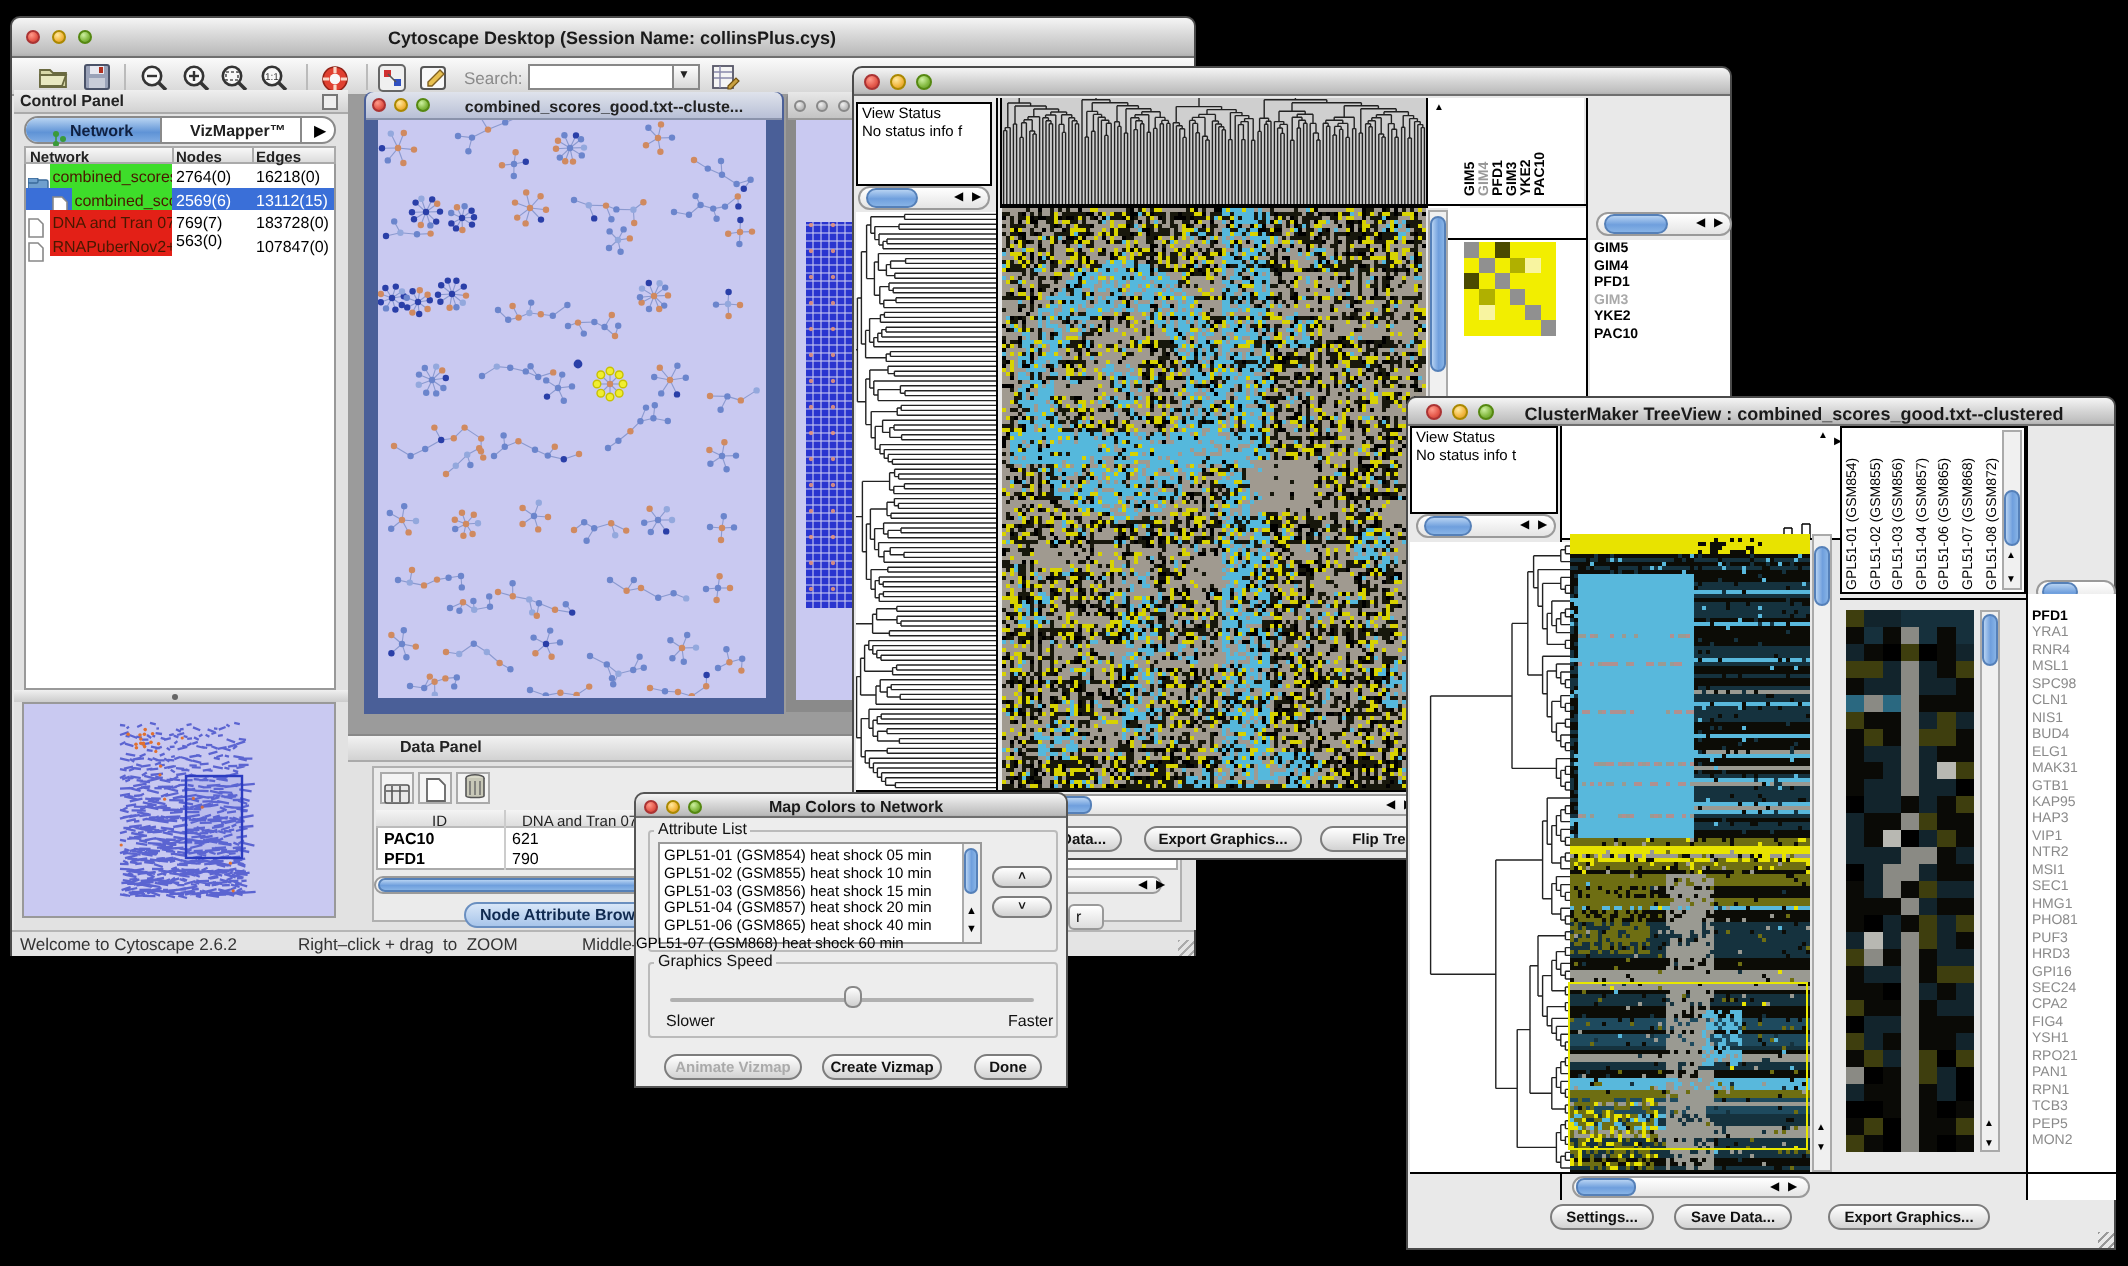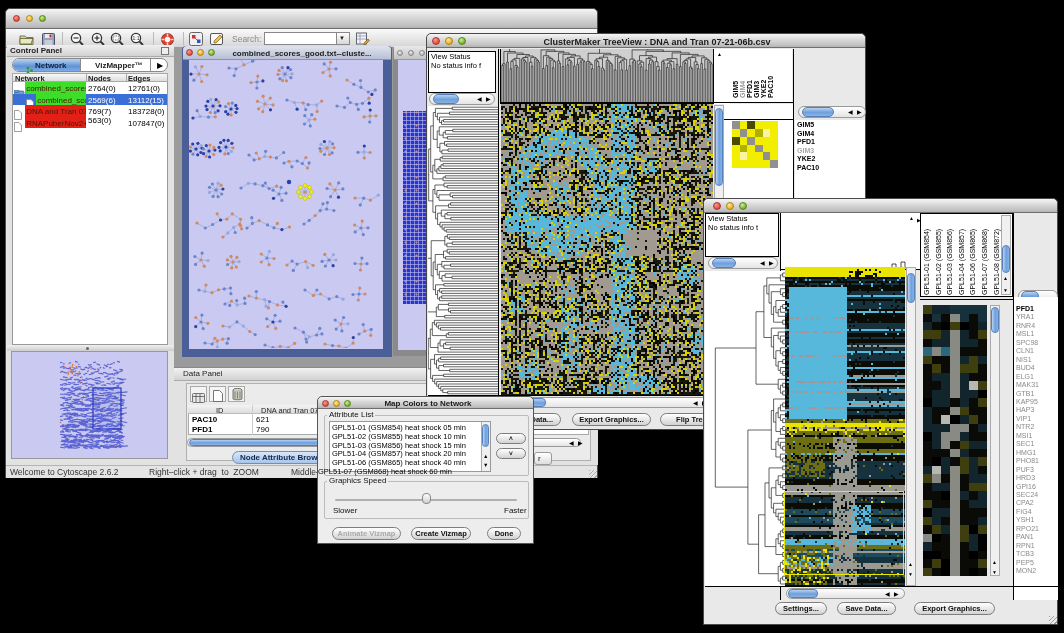--- a/index.html
+++ b/index.html
@@ -24,20 +24,21 @@
  white-space:nowrap;color:#000;letter-spacing:0px}
 .gl{font-size:7px;font-weight:bold;line-height:8.6px;color:#000;white-space:nowrap}
 .hl{border-top:1px solid #000}
 .vl{border-left:1px solid #000}
 </style></head><body>
 <div class="a wbox" style="left:5px;top:8px;width:593px;height:470px">
     <div class="a tbar" style="left:0;top:0;width:100%;height:20px"></div>
     <div class="a lt lr" style="left:7px;top:6px;width:7px;height:7px"></div>
     <div class="a lt ly" style="left:20px;top:6px;width:7px;height:7px"></div>
     <div class="a lt lg" style="left:33px;top:6px;width:7px;height:7px"></div>
+    <div class="a ttxt" style="left:60px;top:5px;width:480px;font-size:9px">Cytoscape Desktop (Session Name: collinsPlus.cys)</div>
     <div class="a" style="left:0;top:20px;width:100%;height:19px;background:linear-gradient(#fafafa,#d6d6d6);border-bottom:1px solid #9a9a9a"></div>
     <div class="a" style="left:13px;top:23px;width:15px;height:13px"><svg width="15" height="13">
         <path d="M1 3h5l1.5 1.5H14v7H1z" fill="#d8d8a8" stroke="#6a6a40" stroke-width="0.9"></path>
         <path d="M1 5.5h13l-2 5.5H1z" fill="#e8e8c0" stroke="#6a6a40" stroke-width="0.9"></path>
       </svg></div>
     <div class="a" style="left:36px;top:23px;width:13px;height:13px"><svg width="13" height="13">
         <rect x="0.5" y="0.5" width="12" height="12" rx="1" fill="#9aa2b8" stroke="#4a5268" stroke-width="1"></rect>
         <rect x="3" y="1" width="7" height="4" fill="#e8e8f0"></rect>
         <rect x="2.5" y="7" width="8" height="5" fill="#c8ccd8"></rect>
         <rect x="7.5" y="1.5" width="2" height="3" fill="#b03020"></rect>
@@ -115,21 +116,21 @@
     <div class="a" style="left:80px;top:64px;width:1px;height:9px;background:#aaa"></div>
     <div class="a" style="left:120px;top:64px;width:1px;height:9px;background:#aaa"></div>
     <div class="a" style="left:161px;top:64px;width:1px;height:9px;background:#aaa"></div>
     <div class="a" style="left:18.7px;top:73px;width:60.89999999999999px;height:11.5px;background:#3edd2a"></div>
     <div class="a" style="left:7.5px;top:75px;width:11px;height:8px"><svg width="11" height="8">
         <rect x="0" y="1" width="10" height="6.5" rx="1" fill="#6f9fce" stroke="#3a6a9a" stroke-width="0.7"></rect>
         <rect x="0" y="0" width="5" height="2.5" rx="0.8" fill="#6f9fce" stroke="#3a6a9a" stroke-width="0.7"></rect>
       </svg></div>
     <div class="a" style="left:20.2px;top:75px;font-size:8px;color:#4a1800;white-space:nowrap;width:59.89999999999999px;overflow:hidden">combined_scores_</div>
     <div class="a" style="left:82px;top:75px;font-size:8px;color:#000">2764(0)</div>
-    <div class="a" style="left:122px;top:75px;font-size:8px;color:#000">12761(0)</div>
+    <div class="a" style="left:122px;top:75px;font-size:8px;color:#000">16218(0)</div>
     <div class="a" style="left:7px;top:84.5px;width:154px;height:11.5px;background:#3a6fd8"></div>
     <div class="a" style="left:29.7px;top:84.5px;width:49.89999999999999px;height:11.5px;background:#3edd2a"></div>
     <div class="a" style="left:19.5px;top:85.5px;width:8px;height:10px"><svg width="8" height="10">
         <path d="M0.5 0.5h4.5l2.5 2.5v6.5h-7z" fill="#fff" stroke="#888" stroke-width="0.8"></path>
       </svg></div>
     <div class="a" style="left:31.2px;top:86.5px;font-size:8px;color:#4a1800;white-space:nowrap;width:48.89999999999999px;overflow:hidden">combined_sco</div>
     <div class="a" style="left:82px;top:86.5px;font-size:8px;color:#fff">2569(6)</div>
     <div class="a" style="left:122px;top:86.5px;font-size:8px;color:#fff">13112(15)</div>
     <div class="a" style="left:18.7px;top:96.0px;width:60.89999999999999px;height:11.5px;background:#e32017"></div>
     <div class="a" style="left:7.5px;top:97.0px;width:8px;height:10px"><svg width="8" height="10">
@@ -918,21 +919,21 @@
             <circle cx="150.0" cy="286.0" r="1.6" fill="#d08a60"></circle>
             <circle cx="156.9" cy="288.1" r="1.6" fill="#d08a60"></circle>
             <circle cx="164.1" cy="283.1" r="1.6" fill="#d08a60"></circle>
             <circle cx="164.3" cy="277.5" r="1.6" fill="#2a3fa8"></circle>
             <circle cx="100.0" cy="122.0" r="2.2" fill="#2a3fa8"></circle>
           </g>
         </svg></div>
     </div>
     <div class="a" style="left:168px;top:358px;width:424px;height:98px;background:#e2e2e2"></div>
     <div class="a" style="left:168px;top:358px;width:424px;height:14px;background:linear-gradient(#f2f2f2,#d2d2d2);border-bottom:1px solid #aaa;border-top:1px solid #888"></div>
-    <div class="a" style="left:177px;top:360px;font-size:8px;font-weight:normal;color:#222">Data Panel</div>
+    <div class="a" style="left:194px;top:360px;font-size:8px;font-weight:bold;color:#222">Data Panel</div>
     <div class="a" style="left:180px;top:374px;width:405px;height:78px;background:#ebebeb;border:1px solid #b0b0b0"></div>
     <div class="a" style="left:184px;top:377px;width:17px;height:16px;background:#f4f4f4;border:1px solid #aaa"></div>
     <div class="a" style="left:186px;top:380px;width:13px;height:10px"><svg width="13" height="10">
         <rect x="0.5" y="0.5" width="12" height="9" rx="1" fill="#e8e8e8" stroke="#555" stroke-width="0.8"></rect>
         <path d="M1 3.5h11M4 1v8M8 1v8" stroke="#555" stroke-width="0.8"></path>
       </svg></div>
     <div class="a" style="left:203px;top:377px;width:17px;height:16px;background:#f4f4f4;border:1px solid #aaa"></div>
     <div class="a" style="left:207px;top:379px;width:10px;height:12px"><svg width="10" height="12">
         <path d="M0.5 0.5h6l3 3v8h-9z" fill="#fff" stroke="#666" stroke-width="0.9"></path>
       </svg></div>
@@ -959,21 +960,20 @@
     <div class="a" style="left:234px;top:444px;font-size:8px;font-weight:bold;color:#102a50;white-space:nowrap">Node Attribute Browser</div>
     <div class="a" style="left:528px;top:443px;width:18px;height:13px;background:linear-gradient(#fff,#ddd);border:1px solid #999;border-radius:3px"></div>
     <div class="a" style="left:532px;top:445px;font-size:8px;color:#111">r</div>
     <div class="a" style="left:583px;top:461px;width:8px;height:8px;background:repeating-linear-gradient(135deg,#aaa 0 1px,transparent 1px 3px)"></div>
   </div>
 <div class="a wbox" style="left:426px;top:33px;width:440px;height:397px">
     <div class="a tbar" style="left:0;top:0;width:438px;height:14px"></div>
     <div class="a lt lr" style="left:5px;top:3px;width:8px;height:8px"></div>
     <div class="a lt ly" style="left:18px;top:3px;width:8px;height:8px"></div>
     <div class="a lt lg" style="left:31px;top:3px;width:8px;height:8px"></div>
-    <div class="a ttxt" style="left:80px;top:2.5px;width:300px;font-size:9px">ClusterMaker TreeView : DNA and Tran 07-21-06b.csv</div>
     <div class="a pbox" style="left:1px;top:17px;width:68px;height:42px">View Status<br>No status info f</div>
     <div class="a sb" style="left:2px;top:59px;width:66px;height:12px"></div>
     <div class="a thv" style="left:6px;top:60px;width:26px;height:10px;border-radius:5px"></div>
     <div class="a arr" style="left:50px;top:62.0px">◀</div>
     <div class="a arr" style="left:59px;top:62.0px">▶</div>
     <div class="a" style="left:73px;top:15px;width:214px;height:55px;border:1px solid #000;border-top:none"><svg width="212" height="53">
         <rect width="212" height="53" fill="#cfcfcf"></rect>
         <path d="M0.8 16.3H2.4M0.8 53.0V16.3M2.4 53.0V16.3M1.6 14.8H4.1M1.6 16.3V14.8M4.1 53.0V14.8M5.7 13.0H7.3M5.7 53.0V13.0M7.3 53.0V13.0M9.0 19.7H10.6M9.0 53.0V19.7M10.6 53.0V19.7M9.8 12.4H12.2M9.8 19.7V12.4M12.2 53.0V12.4M15.5 18.0H17.1M15.5 53.0V18.0M17.1 53.0V18.0M13.9 16.5H16.3M13.9 53.0V16.5M16.3 18.0V16.5M11.0 10.9H15.1M11.0 12.4V10.9M15.1 16.5V10.9M13.0 9.4H18.8M13.0 10.9V9.4M18.8 53.0V9.4M23.6 12.9H25.3M23.6 53.0V12.9M25.3 53.0V12.9M22.0 11.4H24.5M22.0 53.0V11.4M24.5 12.9V11.4M20.4 9.9H23.2M20.4 53.0V9.9M23.2 11.4V9.9M21.8 8.5H26.9M21.8 9.9V8.5M26.9 53.0V8.5M30.2 17.2H31.8M30.2 53.0V17.2M31.8 53.0V17.2M28.5 13.2H31.0M28.5 53.0V13.2M31.0 17.2V13.2M36.7 12.9H38.3M36.7 53.0V12.9M38.3 53.0V12.9M35.1 11.4H37.5M35.1 53.0V11.4M37.5 12.9V11.4M33.4 9.9H36.3M33.4 53.0V9.9M36.3 11.4V9.9M29.8 8.4H34.9M29.8 13.2V8.4M34.9 9.9V8.4M24.4 7.0H32.3M24.4 8.5V7.0M32.3 8.4V7.0M15.9 5.5H28.3M15.9 9.4V5.5M28.3 7.0V5.5M6.5 4.0H22.1M6.5 13.0V4.0M22.1 5.5V4.0M2.9 2.5H14.3M2.9 14.8V2.5M14.3 4.0V2.5M41.6 19.5H43.2M41.6 53.0V19.5M43.2 53.0V19.5M44.8 16.6H46.5M44.8 53.0V16.6M46.5 53.0V16.6M51.4 18.7H53.0M51.4 53.0V18.7M53.0 53.0V18.7M52.2 12.6H54.6M52.2 18.7V12.6M54.6 53.0V12.6M49.7 11.1H53.4M49.7 53.0V11.1M53.4 12.6V11.1M48.1 9.6H51.6M48.1 53.0V9.6M51.6 11.1V9.6M45.7 8.2H49.8M45.7 16.6V8.2M49.8 9.6V8.2M42.4 6.7H47.8M42.4 19.5V6.7M47.8 8.2V6.7M57.9 14.2H59.5M57.9 53.0V14.2M59.5 53.0V14.2M56.3 11.9H58.7M56.3 53.0V11.9M58.7 14.2V11.9M61.2 17.5H62.8M61.2 53.0V17.5M62.8 53.0V17.5M66.0 15.8H67.7M66.0 53.0V15.8M67.7 53.0V15.8M69.3 12.9H70.9M69.3 53.0V12.9M70.9 53.0V12.9M66.9 11.4H70.1M66.9 15.8V11.4M70.1 12.9V11.4M64.4 9.9H68.5M64.4 53.0V9.9M68.5 11.4V9.9M72.6 17.1H74.2M72.6 53.0V17.1M74.2 53.0V17.1M66.5 8.4H73.4M66.5 9.9V8.4M73.4 17.1V8.4M75.8 15.2H77.5M75.8 53.0V15.2M77.5 53.0V15.2M79.1 12.9H80.7M79.1 53.0V12.9M80.7 53.0V12.9M82.4 12.7H84.0M82.4 53.0V12.7M84.0 53.0V12.7M79.9 11.2H83.2M79.9 12.9V11.2M83.2 12.7V11.2M76.6 9.7H81.5M76.6 15.2V9.7M81.5 11.2V9.7M69.9 6.9H79.1M69.9 8.4V6.9M79.1 9.7V6.9M62.0 5.4H74.5M62.0 17.5V5.4M74.5 6.9V5.4M57.5 3.9H68.2M57.5 11.9V3.9M68.2 5.4V3.9M45.1 2.4H62.9M45.1 6.7V2.4M62.9 3.9V2.4M40.0 0.9H54.0M40.0 53.0V0.9M54.0 2.4V0.9M90.5 19.7H92.1M90.5 53.0V19.7M92.1 53.0V19.7M88.9 15.4H91.3M88.9 53.0V15.4M91.3 19.7V15.4M87.2 13.9H90.1M87.2 53.0V13.9M90.1 15.4V13.9M85.6 12.4H88.7M85.6 53.0V12.4M88.7 13.9V12.4M97.0 17.4H98.7M97.0 53.0V17.4M98.7 53.0V17.4M95.4 12.7H97.8M95.4 53.0V12.7M97.8 17.4V12.7M93.8 11.2H96.6M93.8 53.0V11.2M96.6 12.7V11.2M101.9 21.0H103.6M101.9 53.0V21.0M103.6 53.0V21.0M100.3 19.1H102.7M100.3 53.0V19.1M102.7 21.0V19.1M95.2 9.7H101.5M95.2 11.2V9.7M101.5 19.1V9.7M110.1 15.9H111.7M110.1 53.0V15.9M111.7 53.0V15.9M108.4 14.4H110.9M108.4 53.0V14.4M110.9 15.9V14.4M106.8 13.0H109.7M106.8 53.0V13.0M109.7 14.4V13.0M105.2 11.5H108.2M105.2 53.0V11.5M108.2 13.0V11.5M98.4 8.2H106.7M98.4 9.7V8.2M106.7 11.5V8.2M113.3 20.8H115.0M113.3 53.0V20.8M115.0 53.0V20.8M119.9 20.8H121.5M119.9 53.0V20.8M121.5 53.0V20.8M118.2 13.3H120.7M118.2 53.0V13.3M120.7 20.8V13.3M119.5 11.8H123.1M119.5 13.3V11.8M123.1 53.0V11.8M124.8 21.1H126.4M124.8 53.0V21.1M126.4 53.0V21.1M121.3 10.3H125.6M121.3 11.8V10.3M125.6 21.1V10.3M116.6 8.8H123.4M116.6 53.0V8.8M123.4 10.3V8.8M114.2 7.3H120.0M114.2 20.8V7.3M120.0 8.8V7.3M102.5 5.8H117.1M102.5 8.2V5.8M117.1 7.3V5.8M87.1 4.3H109.8M87.1 12.4V4.3M109.8 5.8V4.3M47.0 -0.6H98.5M47.0 0.9V-0.6M98.5 4.3V-0.6M128.0 16.7H129.6M128.0 53.0V16.7M129.6 53.0V16.7M131.3 13.1H132.9M131.3 53.0V13.1M132.9 53.0V13.1M132.1 11.6H134.5M132.1 13.1V11.6M134.5 53.0V11.6M128.8 10.1H133.3M128.8 16.7V10.1M133.3 11.6V10.1M139.4 17.7H141.1M139.4 53.0V17.7M141.1 53.0V17.7M137.8 15.0H140.2M137.8 53.0V15.0M140.2 17.7V15.0M139.0 13.2H142.7M139.0 15.0V13.2M142.7 53.0V13.2M136.2 11.8H140.9M136.2 53.0V11.8M140.9 13.2V11.8M144.3 21.1H146.0M144.3 53.0V21.1M146.0 53.0V21.1M147.6 15.0H149.2M147.6 53.0V15.0M149.2 53.0V15.0M150.8 12.6H152.5M150.8 53.0V12.6M152.5 53.0V12.6M148.4 11.1H151.7M148.4 15.0V11.1M151.7 12.6V11.1M145.1 9.6H150.0M145.1 21.1V9.6M150.0 11.1V9.6M157.4 21.0H159.0M157.4 53.0V21.0M159.0 53.0V21.0M155.7 17.5H158.2M155.7 53.0V17.5M158.2 21.0V17.5M154.1 12.7H157.0M154.1 53.0V12.7M157.0 17.5V12.7M147.6 8.1H155.5M147.6 9.6V8.1M155.5 12.7V8.1M138.5 6.6H151.6M138.5 11.8V6.6M151.6 8.1V6.6M162.3 14.1H163.9M162.3 53.0V14.1M163.9 53.0V14.1M160.6 12.6H163.1M160.6 53.0V12.6M163.1 14.1V12.6M165.5 18.5H167.2M165.5 53.0V18.5M167.2 53.0V18.5M168.8 15.7H170.4M168.8 53.0V15.7M170.4 53.0V15.7M166.3 14.2H169.6M166.3 18.5V14.2M169.6 15.7V14.2M172.0 19.7H173.7M172.0 53.0V19.7M173.7 53.0V19.7M168.0 12.7H172.9M168.0 14.2V12.7M172.9 19.7V12.7M161.9 11.1H170.4M161.9 12.6V11.1M170.4 12.7V11.1M175.3 15.3H176.9M175.3 53.0V15.3M176.9 53.0V15.3M166.1 9.6H176.1M166.1 11.1V9.6M176.1 15.3V9.6M178.6 17.5H180.2M178.6 53.0V17.5M180.2 53.0V17.5M183.5 14.4H185.1M183.5 53.0V14.4M185.1 53.0V14.4M181.8 12.9H184.3M181.8 53.0V12.9M184.3 14.4V12.9M183.1 11.4H186.7M183.1 12.9V11.4M186.7 53.0V11.4M190.0 19.5H191.6M190.0 53.0V19.5M191.6 53.0V19.5M188.4 18.0H190.8M188.4 53.0V18.0M190.8 19.5V18.0M184.9 9.9H189.6M184.9 11.4V9.9M189.6 18.0V9.9M196.5 19.6H198.1M196.5 53.0V19.6M198.1 53.0V19.6M194.9 15.6H197.3M194.9 53.0V15.6M197.3 19.6V15.6M193.2 12.8H196.1M193.2 53.0V12.8M196.1 15.6V12.8M187.2 8.4H194.7M187.2 9.9V8.4M194.7 12.8V8.4M199.8 14.6H201.4M199.8 53.0V14.6M201.4 53.0V14.6M203.0 20.0H204.7M203.0 53.0V20.0M204.7 53.0V20.0M209.6 14.8H211.2M209.6 53.0V14.8M211.2 53.0V14.8M207.9 13.3H210.4M207.9 53.0V13.3M210.4 14.8V13.3M206.3 11.8H209.1M206.3 53.0V11.8M209.1 13.3V11.8M203.8 10.3H207.7M203.8 20.0V10.3M207.7 11.8V10.3M200.6 8.8H205.8M200.6 14.6V8.8M205.8 10.3V8.8M191.0 6.9H203.2M191.0 8.4V6.9M203.2 8.8V6.9M179.4 5.4H197.1M179.4 17.5V5.4M197.1 6.9V5.4M171.1 3.9H188.2M171.1 9.6V3.9M188.2 5.4V3.9M145.0 2.4H179.7M145.0 6.6V2.4M179.7 3.9V2.4M131.1 0.9H162.4M131.1 10.1V0.9M162.4 2.4V0.9M72.7 -2.1H146.7M72.7 -0.6V-2.1M146.7 0.9V-2.1M8.6 -3.5H109.7M8.6 2.5V-3.5M109.7 -2.1V-3.5" stroke="#222" stroke-width="0.7" fill="none"></path>
       </svg></div>
     <div class="a" style="left:287px;top:15px;width:16px;height:55px;background:#fff"></div>
@@ -1062,20 +1062,21 @@
     <div class="a btn" style="left:20px;top:379px;width:52px;height:13px;line-height:12px">Settings...</div>
     <div class="a btn" style="left:76px;top:379px;width:58px;height:13px;line-height:12px">Save Data...</div>
     <div class="a btn" style="left:145px;top:379px;width:79px;height:13px;line-height:12px">Export Graphics...</div>
     <div class="a btn" style="left:233px;top:379px;width:88px;height:13px;line-height:12px">Flip Tree Nodes</div>
   </div>
 <div class="a wbox" style="left:703px;top:198px;width:355px;height:427px">
     <div class="a tbar" style="left:0;top:0;width:353px;height:14px"></div>
     <div class="a lt lr" style="left:9px;top:3px;width:8px;height:8px"></div>
     <div class="a lt ly" style="left:22px;top:3px;width:8px;height:8px"></div>
     <div class="a lt lg" style="left:35px;top:3px;width:8px;height:8px"></div>
+    <div class="a ttxt" style="left:48px;top:2.5px;width:290px;font-size:9px">ClusterMaker TreeView : combined_scores_good.txt--clustered</div>
     <div class="a pbox" style="left:1px;top:14px;width:74px;height:44px">View Status<br>No status info t</div>
     <div class="a sb" style="left:4px;top:58px;width:70px;height:12px"></div>
     <div class="a thv" style="left:8px;top:59px;width:24px;height:10px;border-radius:5px"></div>
     <div class="a arr" style="left:56px;top:61.0px">◀</div>
     <div class="a arr" style="left:65px;top:61.0px">▶</div>
     <div class="a vl" style="left:76px;top:14px;height:387px"></div>
     <div class="a" style="left:77px;top:14px;width:126px;height:56px;background:#fff"></div>
     <div class="a" style="left:203px;top:14px;width:13px;height:56px;background:#fff"></div>
     <div class="a" style="left:205px;top:16px;font-size:5px;color:#000">▲</div>
     <div class="a" style="left:213px;top:18px;font-size:5px;color:#000">▶</div>

